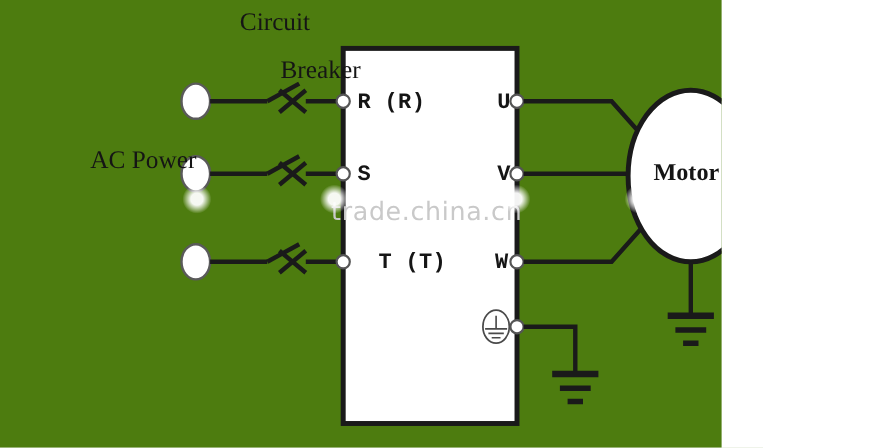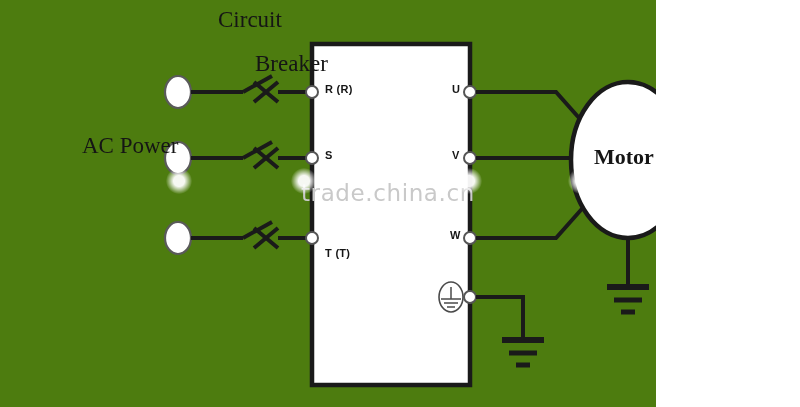--- a/index.html
+++ b/index.html
@@ -65,23 +65,23 @@
   .lbl {
     position: absolute;
     color: #151515;
     white-space: nowrap;
     line-height: 1;
   }
   .lbl-heading {
     font-size: 23px;
   }
   .lbl-term {
-    font-family: Liberation Sans, sans-serif;
+    font-family: Liberation Mono, monospace;
     font-weight: bold;
-    font-size: 11px;
+    font-size: 20px;
     letter-spacing: 0.3px;
   }
   .lbl-motor {
     font-size: 22px;
   }
   .watermark {
     position: absolute;
     left: 301px;
     top: 180px;
     font-family: "DejaVu Sans", "Liberation Sans", sans-serif;
@@ -196,21 +196,21 @@
   <div class="lbl lbl-heading" style="left:218px; top:8px;">Circuit</div>
 
   <div class="lbl lbl-heading" style="left:213px; top:52px;margin-left:42px;">Breaker</div>
 
   <div class="lbl lbl-heading" style="left:63px; top:134px;margin-left:19px;">AC Power</div>
 
   <div class="lbl lbl-term" style="left:325px; top:84px;">R (R)</div>
 
   <div class="lbl lbl-term" style="left:325px; top:150px;">S</div>
 
-  <div class="lbl lbl-term" style="left:325px; top:230px;margin-top:18px;">T (T)</div>
+  <div class="lbl lbl-term" style="left:344px; top:230px;">T (T)</div>
 
   <div class="lbl lbl-term" style="left:452px; top:84px;">U</div>
 
   <div class="lbl lbl-term" style="left:452px; top:150px;">V</div>
 
   <div class="lbl lbl-term" style="left:450px; top:230px;">W</div>
 
   <div class="lbl lbl-motor" style="left:594px; top:146px;font-weight:bold;">Motor</div>
 
   <div class="watermark">trade.china.cn</div>

